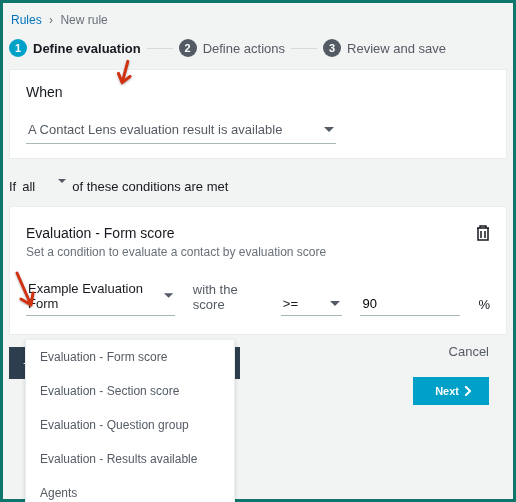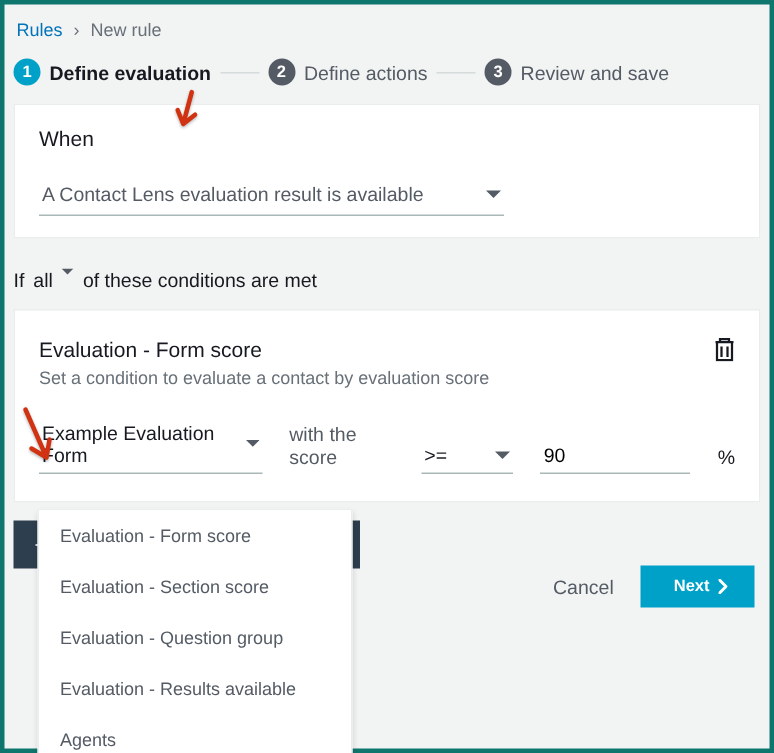--- a/index.html
+++ b/index.html
@@ -16,37 +16,37 @@
     .step-active .step-label { font-weight: 700; }
     .step-inactive .step-num { background: #545b64; color: #fff; }
     .step-inactive .step-label { color: #545b64; }
     .step-line { flex: 0 0 26px; height: 1px; background: #d5dbdb; }
     .card { background: #fff; border: 1px solid #eaeded; padding: 14px 16px; margin-bottom: 10px; position: relative; }
     .when-label { font-size: 14px; margin-bottom: 16px; }
     .select-trigger { display: flex; justify-content: space-between; align-items: center; border-bottom: 1px solid #aab7b8; padding: 6px 2px; color: #545b64; cursor: pointer; max-width: 310px; }
     .select-trigger svg { flex-shrink: 0; }
     .chev { width: 10px; height: 10px; }
     .cond-row { padding: 10px 0 12px; font-size: 13px; display: flex; align-items: center; gap: 4px; }
-    .inline-select { position: relative; display: inline-flex; align-items: flex-start; gap: 6px; padding: 0 2px; }
+    .inline-select { position: relative; display: inline-flex; align-items: flex-start; gap: 23px; padding: 0 2px; }
     .inline-select svg { width: 8px; }
     .cond-card { background: #fff; border: 1px solid #eaeded; padding: 18px 16px 18px; position: relative; }
     .cond-title { font-size: 14px; margin-bottom: 4px; }
     .cond-sub { font-size: 12px; color: #687078; margin-bottom: 18px; }
     .trash { position: absolute; top: 18px; right: 16px; cursor: pointer; }
     .form-row { display: flex; align-items: flex-end; gap: 18px; }
     .form-select { border-bottom: 1px solid #aab7b8; padding: 4px 2px; display: flex; justify-content: space-between; align-items: center; color: #16191f; cursor: pointer; }
     .fc1 { width: 170px; }
     .midtext { padding-bottom: 4px; color: #545b64; }
     .fc2 { width: 70px; }
     .num-input { border: none; border-bottom: 1px solid #aab7b8; width: 100px; padding: 4px 2px; outline: none; font-size: 13px; }
     .pct { padding-bottom: 4px; }
     .btn-row { display: flex; gap: 8px; padding: 12px 0 0; }
     .btn-dark { background: #2d3e4e; color: #fff; border: none; padding: 8px 14px; font-size: 13px; cursor: pointer; display: flex; align-items: center; gap: 6px; }
     .plus { font-size: 14px; font-weight: 300; }
-    .footer { position: absolute; right: 10px; bottom: 94px; display: flex; align-items: center; gap: 18px; }
+    .footer { position: absolute; right: 24px; bottom: 94px; display: flex; align-items: flex-end; gap: 18px; flex-direction: column; }
     .cancel { color: #545b64; cursor: pointer; }
     .next { background: #00a1c9; color: #fff; border: none; padding: 8px 18px 8px 22px; font-size: 11px; font-weight: 700; cursor: pointer; display: flex; align-items: center; gap: 6px; }
     .dropdown { position: absolute; left: 22px; top: 336px; width: 210px; background: #fff; box-shadow: 0 2px 4px rgba(0,0,0,0.15); border: 1px solid #eaeded; z-index: 10; }
     .dropdown-item { padding: 10px 14px; font-size: 12px; color: #545b64; cursor: pointer; }
     .arrow { position: absolute; z-index: 20; }
     .arrow svg { filter: drop-shadow(0 1px 1px rgba(0,0,0,0.3)); }
     .arrow1 { left: 112px; top: 56px; }
     .arrow2 { left: 8px; top: 268px; }
   </style>
 </head>

